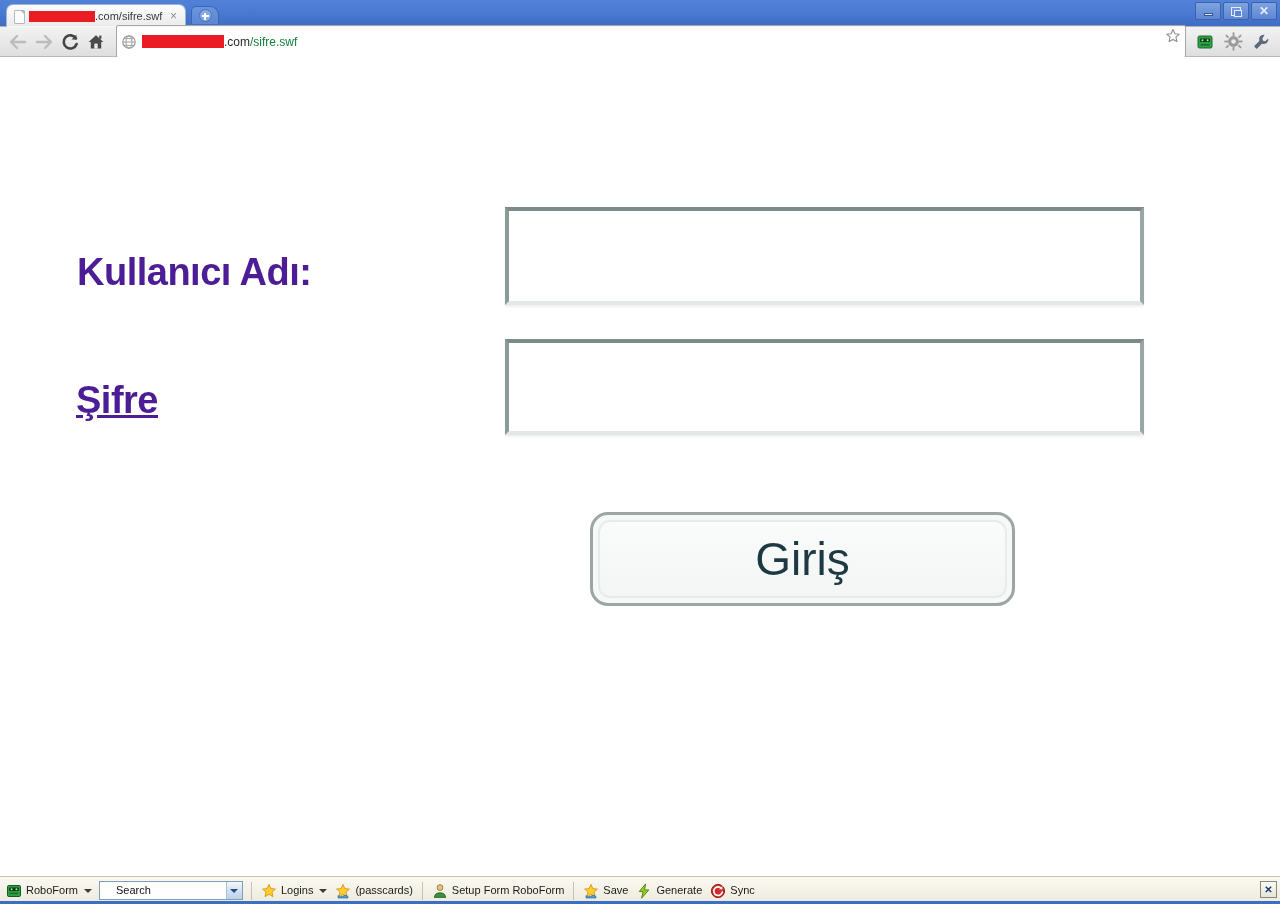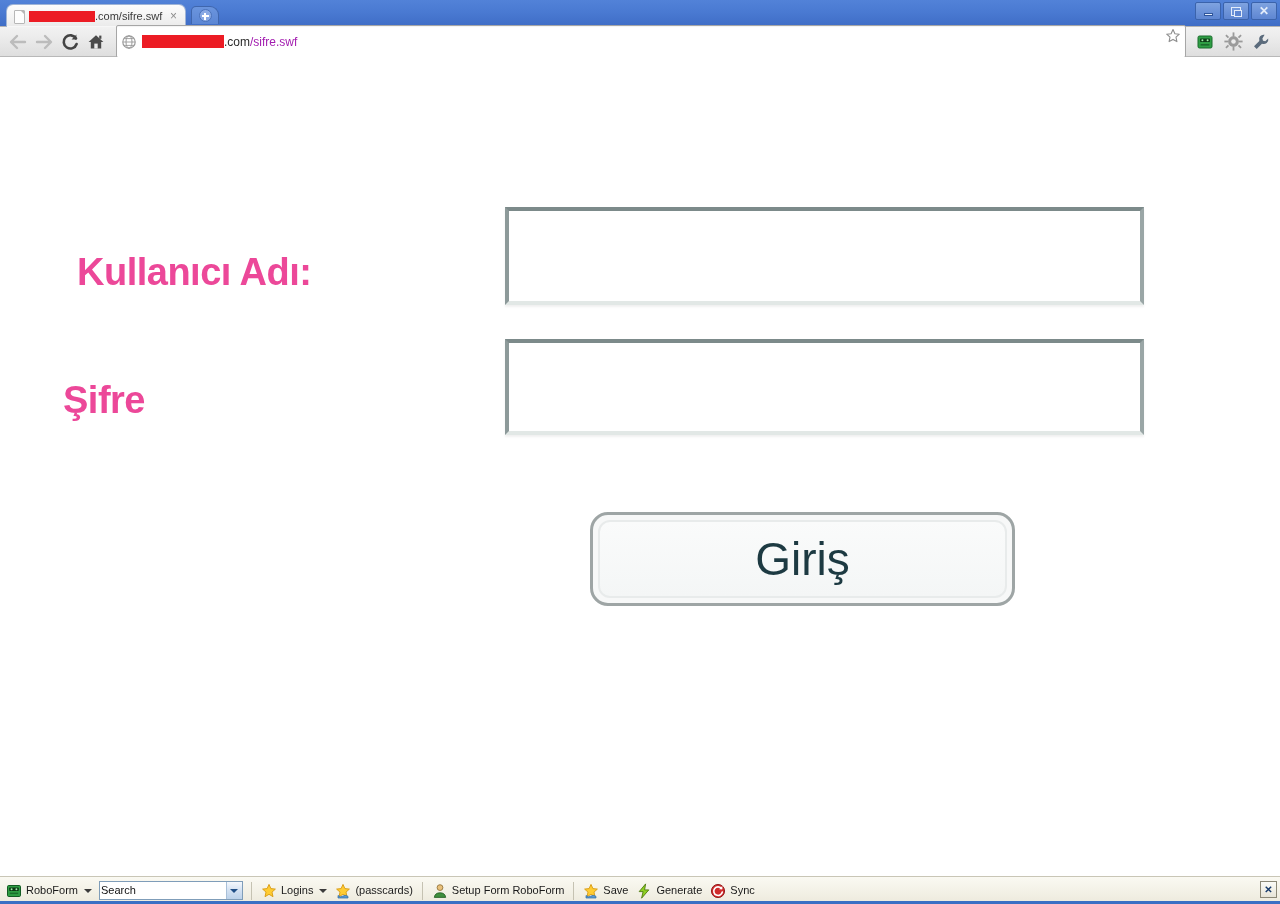--- a/index.html
+++ b/index.html
@@ -88,21 +88,21 @@
 
   .redacted {
     display: inline-block;
     background: #ec1c24;
     height: 11px;
     vertical-align: middle;
   }
   .redacted.tab-red { width: 66px; }
   .redacted.url-red { width: 82px; height: 13px; }
 
-  .tab-url-gray { color: #a21caf; }
+  .tab-url-gray { color: #15803d; }
 
   .tab-close {
     width: 15px; height: 15px;
     flex: 0 0 auto;
     position: relative;
     color: #8d8d8d;
     font-size: 12px;
     line-height: 15px;
     text-align: center;
   }
@@ -238,26 +238,26 @@
     flex: 1 1 auto;
     background: #ffffff;
     position: relative;
     overflow: hidden;
   }
 
   .form-label {
     position: absolute;
     font-size: 38px;
     font-weight: bold;
-    color: #ec4899;
+    color: #4c1d95;
     white-space: nowrap;
     letter-spacing: -0.5px;
   }
   #label-username { left: 77px; top: 194px; }
-  #label-password { left: 63px; top: 322px; }
+  #label-password { left: 76px; top: 322px; text-decoration: underline; }
 
   .flash-input {
     position: absolute;
     background: #ffffff;
     border-top: 4px solid #7c8a8a;
     border-left: 4px solid #8d9a9a;
     border-right: 4px solid #9aa6a6;
     border-bottom: 4px solid #e2e8e6;
     box-shadow: 0 2px 2px rgba(0,0,0,0.06);
   }
@@ -347,21 +347,21 @@
     border: 1px solid #7f9db9;
     display: flex;
     align-items: center;
     margin: 0 3px;
     flex: 0 0 auto;
   }
   .rf-search-input {
     flex: 1 1 auto;
     font-size: 11px;
     color: #111111;
-    padding-left: 1px;
+    padding-left: 16px;
     line-height: 1;
     font-family: "Liberation Sans", sans-serif;
   }
   .rf-search-btn {
     width: 16px; height: 17px;
     background: linear-gradient(to bottom, #f4f8fd 0%, #d3e1f2 50%, #bcd2ea 100%);
     border-left: 1px solid #a9c0d8;
     display: flex;
     align-items: center;
     justify-content: center;

